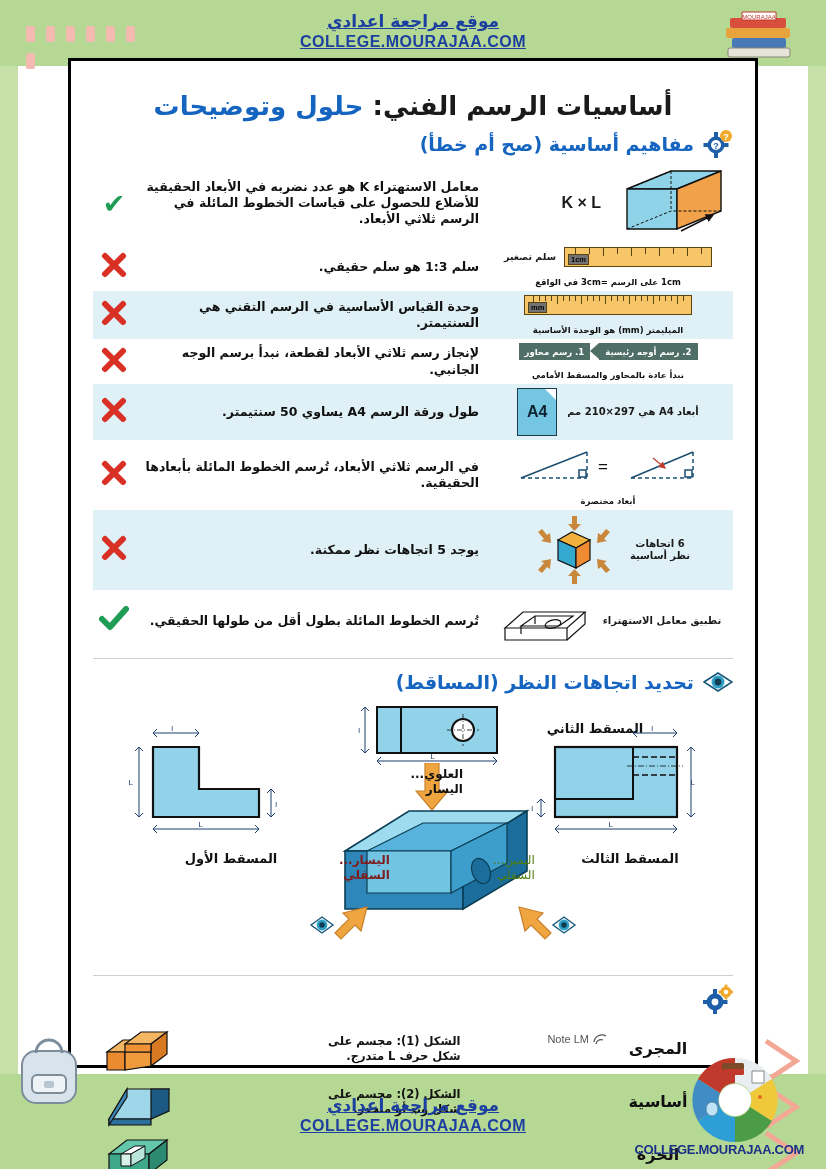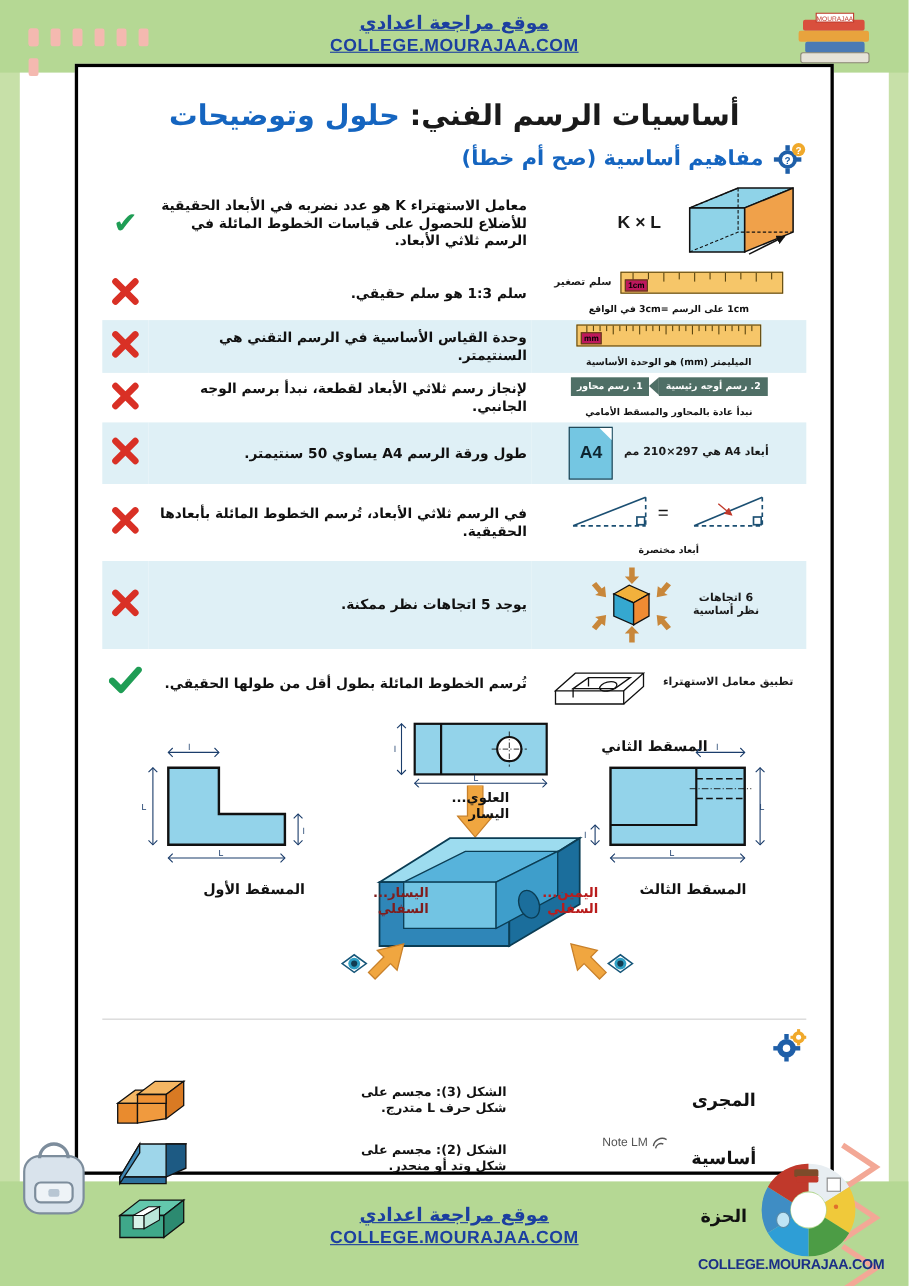--- a/index.html
+++ b/index.html
@@ -66,21 +66,21 @@
   .td-text{font-size:12.5px;font-weight:bold;color:#101010;line-height:1.3;text-align:right;padding-right:4px;}
 
   .mark-ok{color:#1f9d55;font-size:27px;font-weight:bold;line-height:1;}
   .mark-no{color:#d93025;font-size:25px;font-weight:bold;line-height:1;}
 
   .vis{display:flex;align-items:center;justify-content:flex-start;gap:8px;height:100%;}
   .vis-cap{font-size:9.5px;font-weight:bold;color:#1a1a1a;text-align:center;line-height:1.25;}
 
   
   .ruler{background:#f6c669;border:1.4px solid #5a4510;position:relative;}
-  .ruler .lbl{position:absolute;left:3px;bottom:1px;background:#be185d;border:1px solid #5a4510;font-size:7.5px;padding:0 2px;font-family:"Liberation Sans",sans-serif;font-weight:bold;}
+  .ruler .lbl{position:absolute;left:3px;bottom:1px;background:#737373;border:1px solid #5a4510;font-size:7.5px;padding:0 2px;font-family:"Liberation Sans",sans-serif;font-weight:bold;}
   .ruler .ticks{position:absolute;left:0;top:0;width:100%;height:100%;}
   .ruler .ticks i{position:absolute;top:0;width:1px;background:#5a4510;}
 
   .cap-below{font-size:8.5px;font-weight:bold;color:#111;text-align:center;margin-top:2px;}
 
   
   .steps{display:flex;align-items:stretch;height:17px;}
   .steps .sb{background:#4f6f66;color:#fff;font-size:8.5px;font-weight:bold;display:flex;align-items:center;padding:0 6px;}
   .steps .arrow{width:0;height:0;border-top:8.5px solid transparent;border-bottom:8.5px solid transparent;border-right:9px solid #4f6f66;}
 
@@ -415,20 +415,30 @@
               <svg width="30" height="26" viewBox="0 0 30 26">
                   <path d="M3,13 L11,21 L27,3" stroke="#1f9d55" stroke-width="6" fill="none" stroke-linecap="round" stroke-linejoin="round"></path>
                 </svg>
             </span>
           </td>
         </tr>
 
       </tbody>
     </table>
 
+    <div class="section-head">
+      <span class="sicon">
+        <svg width="30" height="22" viewBox="0 0 30 22">
+          <path d="M1,11 L15,2 L29,11 L15,20 Z" fill="#fff" stroke="#17577a" stroke-width="1.6"></path>
+          <circle cx="15" cy="11" r="6.5" fill="#2e9fc4"></circle>
+          <circle cx="15" cy="11" r="3.4" fill="#123c52"></circle>
+        </svg>
+      </span>
+      <span class="stitle">تحديد اتجاهات النظر (المساقط)</span>
+    </div>
 
     <div class="proj">
 
       <div style="position:absolute;left:240px;top:2px;width:200px;">
         <svg width="190" height="62" viewBox="0 0 190 62">
           <rect x="34" y="4" width="120" height="46" class="shape-fill" fill="#93d3ea" stroke="#111" stroke-width="2"></rect>
           <line x1="58" y1="4" x2="58" y2="50" stroke="#111" stroke-width="2"></line>
           <circle cx="120" cy="27" r="11" fill="#fff" stroke="#111" stroke-width="2"></circle>
           <path d="M104,27 L136,27 M120,11 L120,43" stroke="#111" stroke-width="0.8" stroke-dasharray="5,2,1,2"></path>
           <g stroke="#1b3d6b" stroke-width="1" fill="none">
@@ -529,21 +539,21 @@
 السفلي</div>
 
       <svg style="position:absolute;left:400px;top:180px;" width="84" height="60" viewBox="0 0 84 60">
         <path d="M58,52 L44,38 L50,32 L26,26 L32,50 L38,44 L52,58 Z" fill="#f0a640" stroke="#c9812a" stroke-width="1.2"></path>
         <g>
           <path d="M82,44 L71,36 L60,44 L71,52 Z" fill="#fff" stroke="#17577a" stroke-width="1.4"></path>
           <circle cx="71" cy="44" r="5.4" fill="#2e9fc4"></circle>
           <circle cx="71" cy="44" r="2.8" fill="#123c52"></circle>
         </g>
       </svg>
-      <div style="position:absolute;left:400px;top:152px;font-size:12px;font-weight:bold;color:#b91c1c;line-height:1.25;text-align:right;white-space:pre-line;">اليمين...
+      <div style="position:absolute;left:400px;top:152px;font-size:12px;font-weight:normal;color:#4d7c0f;line-height:1.25;text-align:right;white-space:pre-line;">اليمين...
 السفلي</div>
 
     </div>
 
     <div class="section-head">
       <span class="sicon">
         <svg width="30" height="30" viewBox="0 0 30 30">
           <g fill="#1f5fa8">
             <circle cx="12" cy="18" r="8.5"></circle>
             <rect x="10" y="5" width="4" height="5"></rect>
@@ -561,21 +571,21 @@
           </g>
           <circle cx="23" cy="8" r="2.3" fill="#fff"></circle>
         </svg>
       </span>
     </div>
 
     <div style="margin-top:4px;">
 
       <div class="match-row">
         <span class="match-term">المجرى</span>
-        <span class="match-desc">الشكل (3): مجسم على شكل حرف L متدرج.</span>
+        <span class="match-desc">الشكل (1): مجسم على شكل حرف L متدرج.</span>
         <span class="match-shape">
           <svg width="88" height="54" viewBox="0 0 88 54">
             <polygon points="10,30 26,18 44,18 28,30" fill="#f5b663" stroke="#111" stroke-width="1.2"></polygon>
             <polygon points="28,22 44,10 70,10 54,22" fill="#f5b663" stroke="#111" stroke-width="1.2"></polygon>
             <polygon points="10,30 28,30 28,48 10,48" fill="#e98b2e" stroke="#111" stroke-width="1.2"></polygon>
             <polygon points="28,30 54,30 54,44 28,48" fill="#f09a3e" stroke="#111" stroke-width="1.2"></polygon>
             <polygon points="54,22 70,10 70,32 54,44" fill="#d97a23" stroke="#111" stroke-width="1.2"></polygon>
             <polygon points="28,22 54,22 54,30 28,30" fill="#ef9134" stroke="#111" stroke-width="1.2"></polygon>
           </svg>
         </span>

